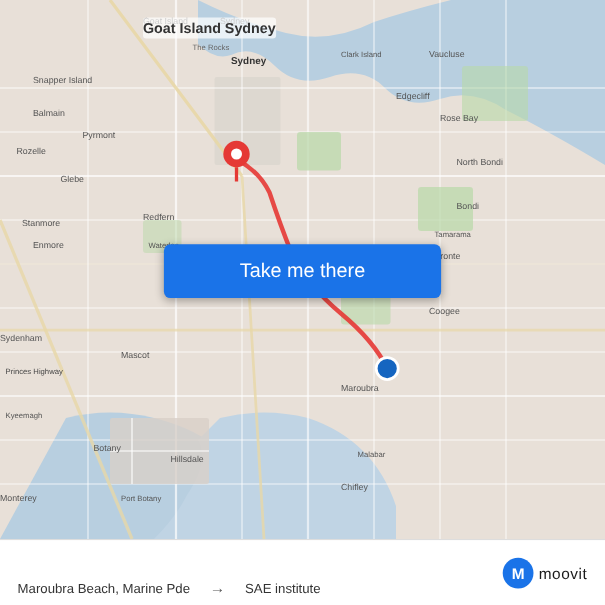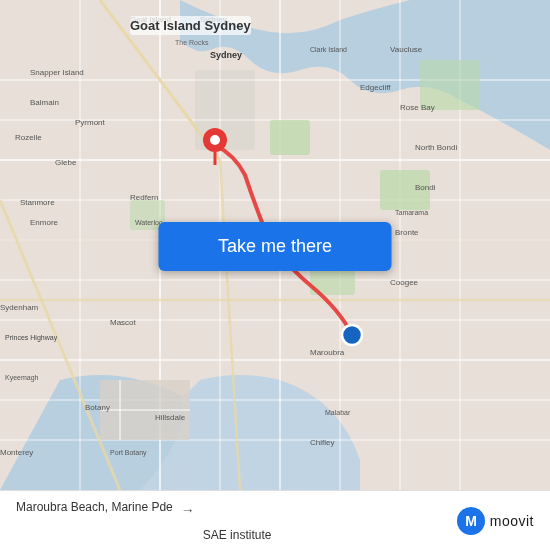--- a/index.html
+++ b/index.html
@@ -24,21 +24,21 @@
       width: 100%;
       height: 100%;
     }
 
     
     #take-me-there-btn {
       position: absolute;
       left: 50%;
       transform: translateX(-50%);
       top: 222px;
-      width: 233px;
+      width: 252px;
       height: 49px;
       background-color: #1a73e8;
       color: #ffffff;
       border: none;
       border-radius: 6px;
       font-size: 18px;
       font-weight: 500;
       cursor: pointer;
       display: flex;
       align-items: center;
@@ -68,22 +68,22 @@
       background: #ffffff;
       display: flex;
       align-items: center;
       justify-content: space-between;
       padding: 0 16px;
       border-top: 1px solid #ddd;
     }
 
     .route-info {
       display: flex;
-      align-items: flex-start;
-      gap: 8px;
+      align-items: flex-end;
+      gap: 18px;
     }
 
     .route-from {
       font-size: 12px;
       font-weight: 500;
       color: #333;
     }
 
     .route-arrow {
       font-size: 14px;

